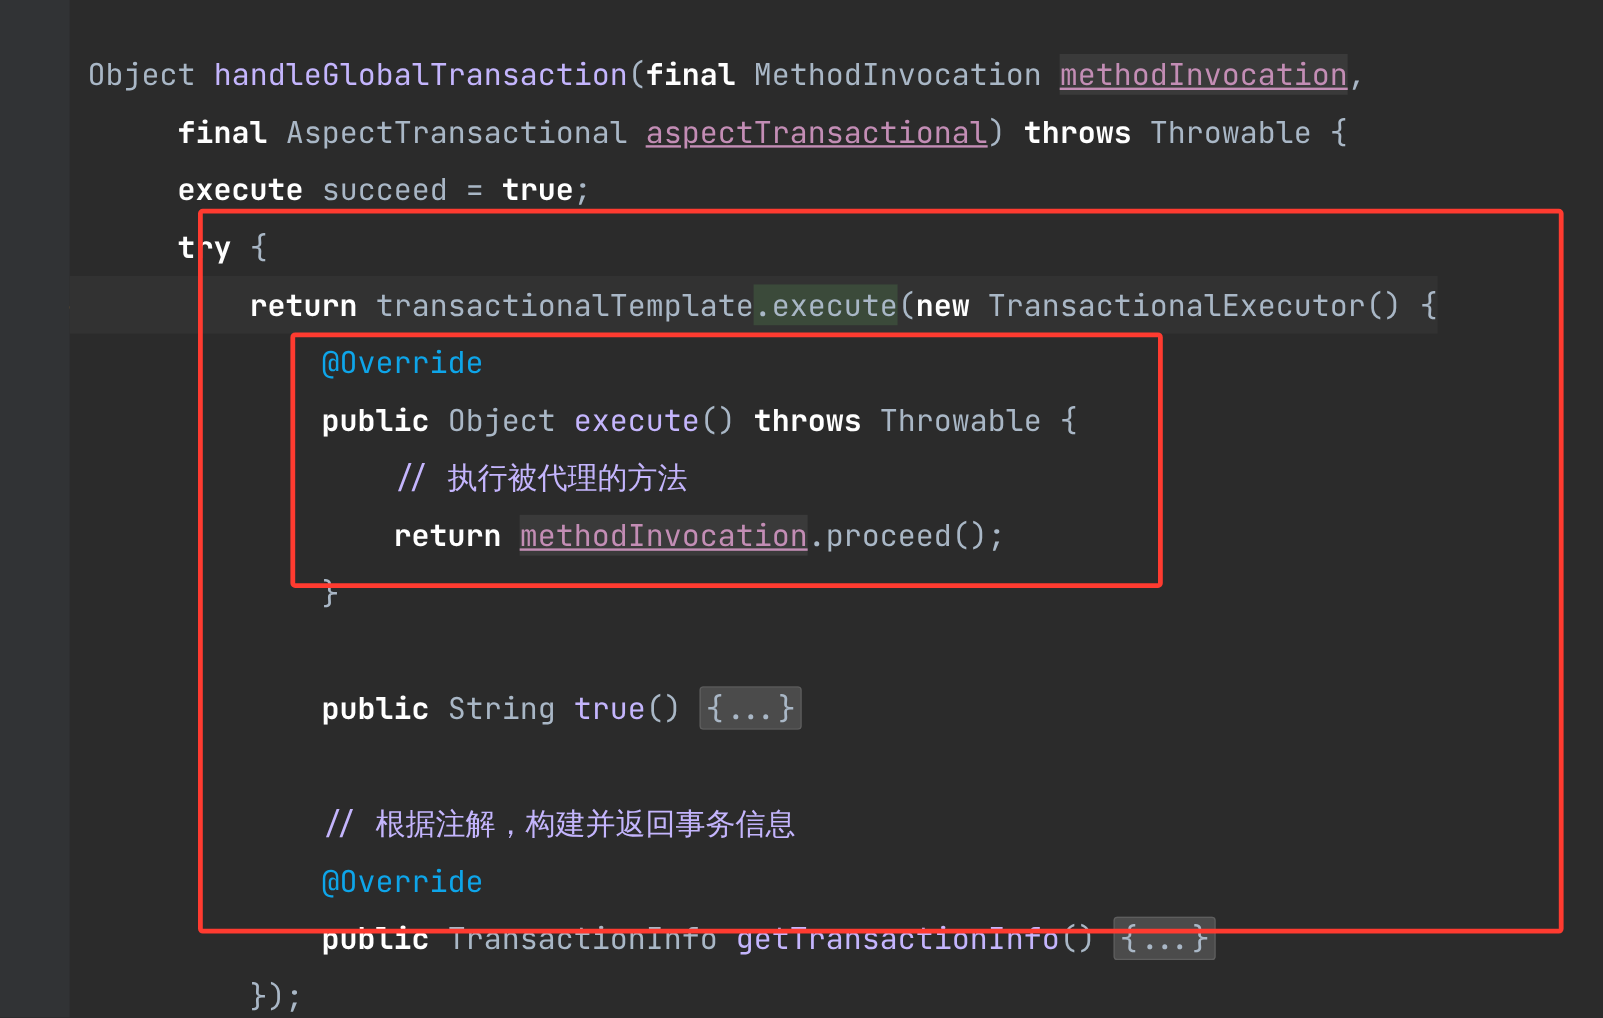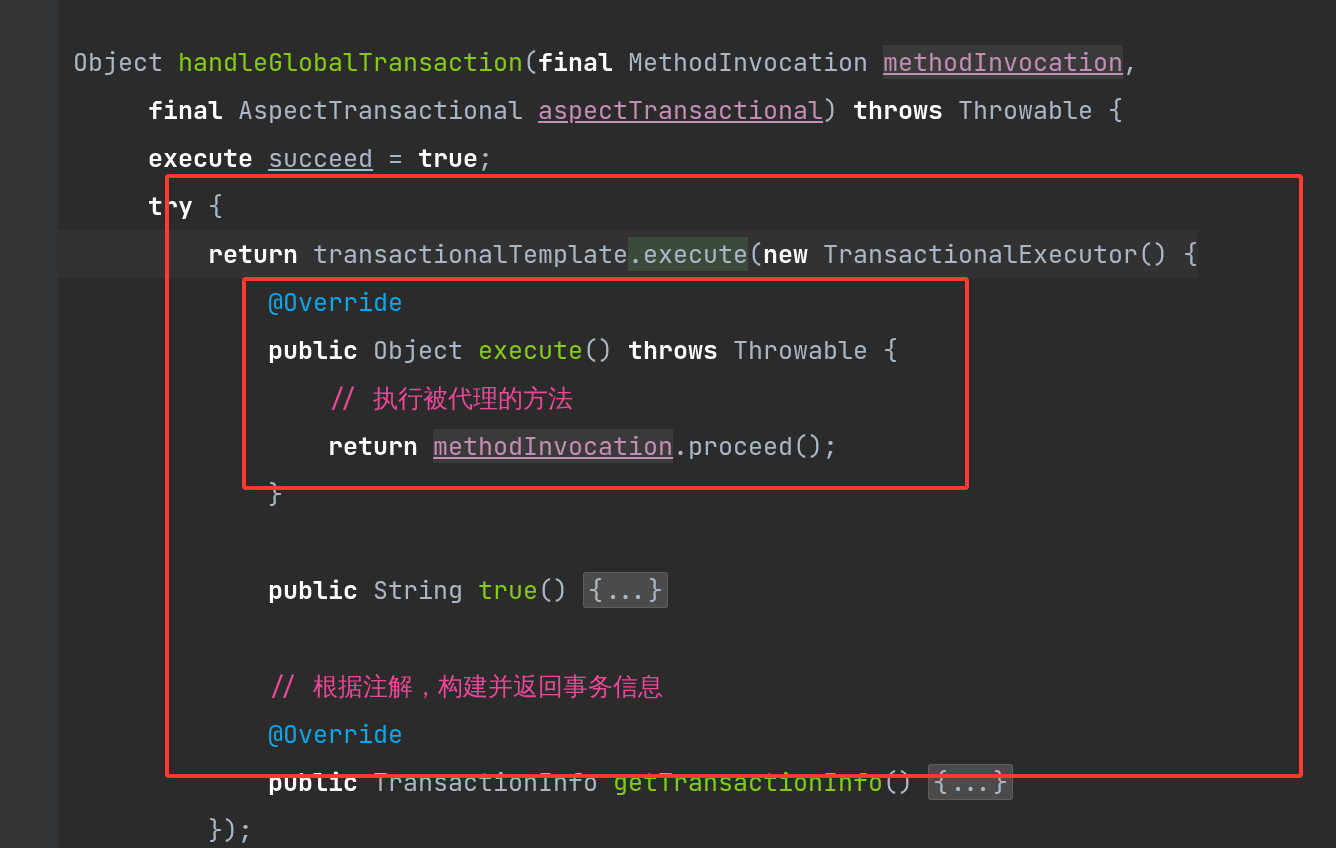--- a/index.html
+++ b/index.html
@@ -21,26 +21,26 @@
     height: 100%;
     background: #313335;
   }
   .code-area {
     position: absolute;
     left: 58px;
     top: -10px;
     color: #a9b7c6;
   }
   .kw  { color: #ffffff; font-weight: bold; }
-  .mtd { color: #84cc16; }
+  .mtd { color: #c4b5fd; }
   .ann { color: #0ea5e9; }
-  .cmt { color: #ec4899; margin-top: 16px; }
+  .cmt { color: #c4b5fd; margin-top: 16px; }
   .var { color: #c38db5; text-decoration: underline; }
   .varH{ color: #c38db5; text-decoration: underline; background:#3a3a3a; }
-  .ul  { text-decoration: underline; }
+  .ul  { }
   .fold{ background:#4b4b4b; border:1px solid #5e5e5e; color:#a9b7c6; padding:0 4px; border-radius:3px; }
   .hlCurrent { background:#323232; display:inline-block; width:100%; }
   .hlExec { background:#3b4a3a; }
 
   .bulb {
     position:absolute;
     left:24px; top:188px;
     width:20px; height:20px;
     pointer-events:none;
   }

